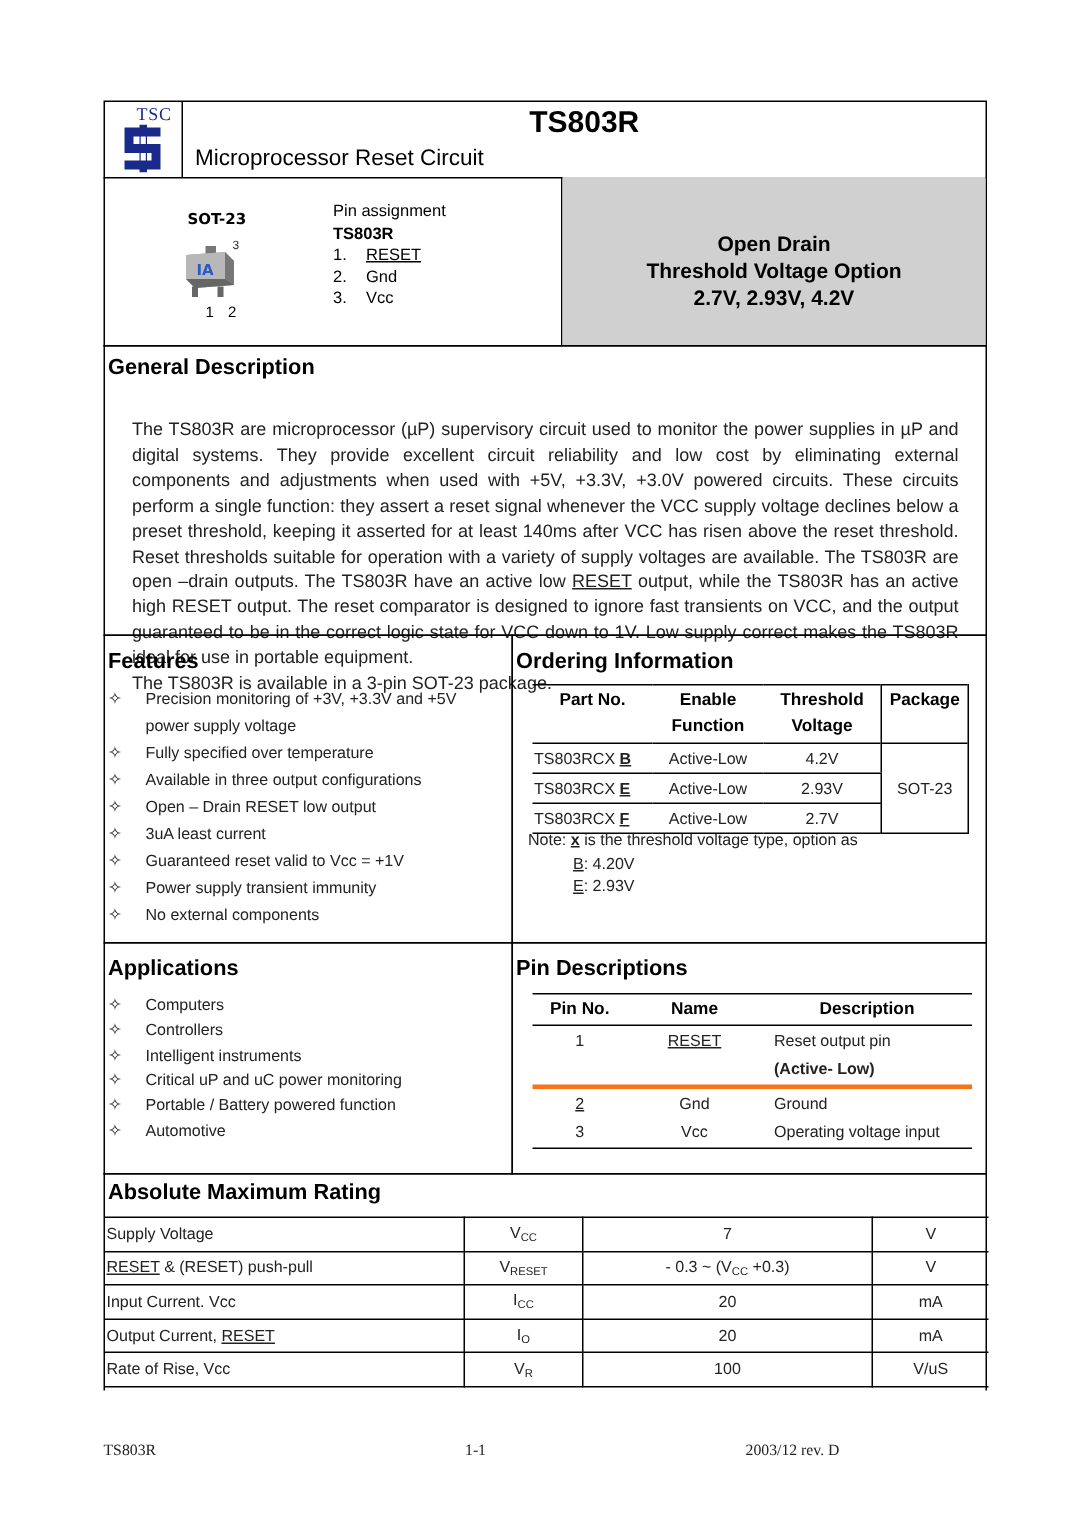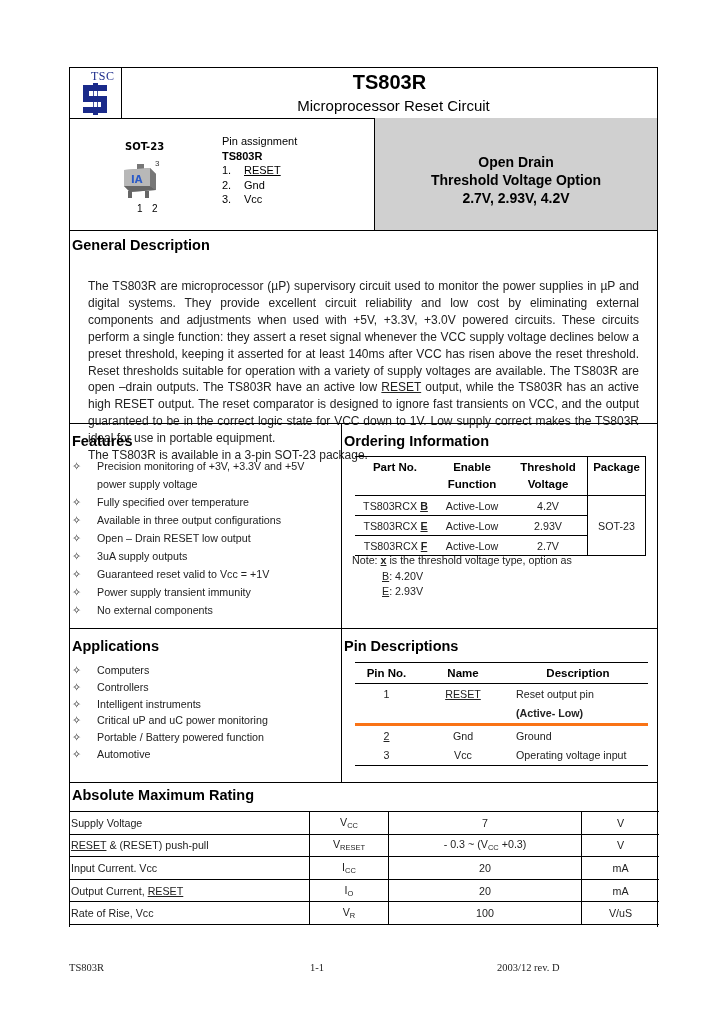--- a/index.html
+++ b/index.html
@@ -3,21 +3,21 @@
 <meta charset="utf-8">
 <style>
   html,body{margin:0;padding:0;background:#fff;}
   body{width:720px;height:1012px;position:relative;font-family:"Liberation Sans",sans-serif;color:#000;}
   
   .hdr{position:absolute;left:69px;top:67px;width:589px;height:52px;border:1px solid #000;box-sizing:border-box;}
   .logo{position:absolute;left:0;top:0;width:52px;height:50px;border-right:1px solid #000;box-sizing:border-box;}
   .logo-tsc{position:absolute;left:21px;top:1px;font-family:"Liberation Serif",serif;font-size:12px;color:#1a2a8a;letter-spacing:0.5px;}
   .logo-mark{position:absolute;left:9px;top:15px;}
   .title{position:absolute;left:52px;right:0;top:3px;text-align:center;font-size:20px;font-weight:bold;}
-  .subtitle{position:absolute;left:60px;right:0;top:29px;text-align:center;font-size:15px;}
+  .subtitle{position:absolute;left:60px;right:0;top:29px;text-align:left;font-size:15px;}
   
   .pinrow{position:absolute;left:69px;top:118px;width:589px;height:113px;border:1px solid #000;border-top:none;box-sizing:border-box;}
   .pin-left{position:absolute;left:0;top:0;width:305px;height:112px;border-right:1px solid #000;box-sizing:border-box;}
   .pin-right{position:absolute;left:305px;top:0;right:0;height:112px;background:#d0d0d0;}
   .sot-label{position:absolute;left:55px;top:23px;font-size:10px;font-weight:bold;font-family:"DejaVu Sans",sans-serif;}
   .pkg{position:absolute;left:48px;top:38px;}
   .pa{position:absolute;left:152px;top:16px;font-size:11px;line-height:14.5px;}
   .pa .b{font-weight:bold;}
   .pa .row span.n{display:inline-block;width:22px;}
   .u{text-decoration:underline;}
@@ -37,21 +37,21 @@
   ul.bl{list-style:none;margin:0;padding:0;position:absolute;left:2px;top:33px;font-size:10.7px;color:#222;}
   ul.bl li{position:relative;padding-left:25px;}
   ul.bl li .star{position:absolute;left:0;top:0;font-size:11px;}
   .feat ul.bl li{line-height:18px;}
   .apps ul.bl li{line-height:16.8px;}
   
   table{border-collapse:collapse;font-size:10.7px;}
   .otab{position:absolute;left:13px;top:32px;width:291px;}
   .otab th{font-weight:bold;font-size:11.5px;line-height:17px;padding:2px 0;text-align:center;}
   .otab td{height:19px;padding:0;text-align:center;color:#222;}
-  .otab td.pn{text-align:center;padding-left:1px;margin-left:48px;}
+  .otab td.pn{text-align:left;padding-left:1px;margin-left:48px;}
   .otab tr.head{border-top:1px solid #000;border-bottom:1px solid #000;}
   .otab tr.r td{border-bottom:1px solid #000;}
   .otab td.pkg-cell{border-left:1px solid #000;border-bottom:1px solid #000;}
   .otab th.pkgh{border-left:1px solid #000;vertical-align:top;}
   .otab .last{border-right:1px solid #000;}
   .note{position:absolute;left:10px;top:129px;font-size:10.7px;line-height:15.5px;color:#222;}
   .note .opt{padding-left:30px;}
   
   .ptab{position:absolute;left:13px;top:33px;width:293px;}
   .ptab th{font-size:11.5px;font-weight:bold;padding:0;height:20px;text-align:center;border-top:1px solid #000;border-bottom:1px solid #000;}
@@ -127,21 +127,21 @@
   <p><span>The TS803R are microprocessor (µP) supervisory circuit used to monitor the power supplies in µP and digital systems. They provide excellent circuit reliability and low cost by eliminating external components and adjustments when used with +5V, +3.3V, +3.0V powered circuits. These circuits perform a single function: they assert a reset signal whenever the VCC supply voltage declines below a preset threshold, keeping it asserted for at least 140ms after VCC has risen above the reset threshold. Reset thresholds suitable for operation with a variety of supply voltages are available. The TS803R are open –drain outputs. The TS803R have an active low </span><span class="u">RESET</span><span> output, while the TS803R has an active high RESET output. The reset comparator is designed to ignore fast transients on VCC, and the output guaranteed to be in the correct logic state for VCC down to 1V. Low supply correct makes the TS803R ideal for use in portable equipment.</span><br><span>The TS803R is available in a 3-pin SOT-23 package.</span></p>
 </div>
 
 <div class="col feat">
   <h2>Features</h2>
   <ul class="bl">
     <li><span class="star">✧</span><span style="display:inline-block;width:225px;">Precision monitoring of +3V, +3.3V and +5V power supply voltage</span></li>
     <li><span class="star">✧</span><span>Fully specified over temperature</span></li>
     <li><span class="star">✧</span><span>Available in three output configurations</span></li>
     <li><span class="star">✧</span><span>Open – Drain RESET low output</span></li>
-    <li><span class="star">✧</span><span>3uA supply outputs</span></li>
+    <li><span class="star">✧</span><span>3uA least current</span></li>
     <li><span class="star">✧</span><span>Guaranteed reset valid to Vcc = +1V</span></li>
     <li><span class="star">✧</span><span>Power supply transient immunity</span></li>
     <li><span class="star">✧</span><span>No external components</span></li>
   </ul>
 </div>
 
 <div class="col ord">
   <h2>Ordering Information</h2>
   <table class="otab">
     <tbody>

